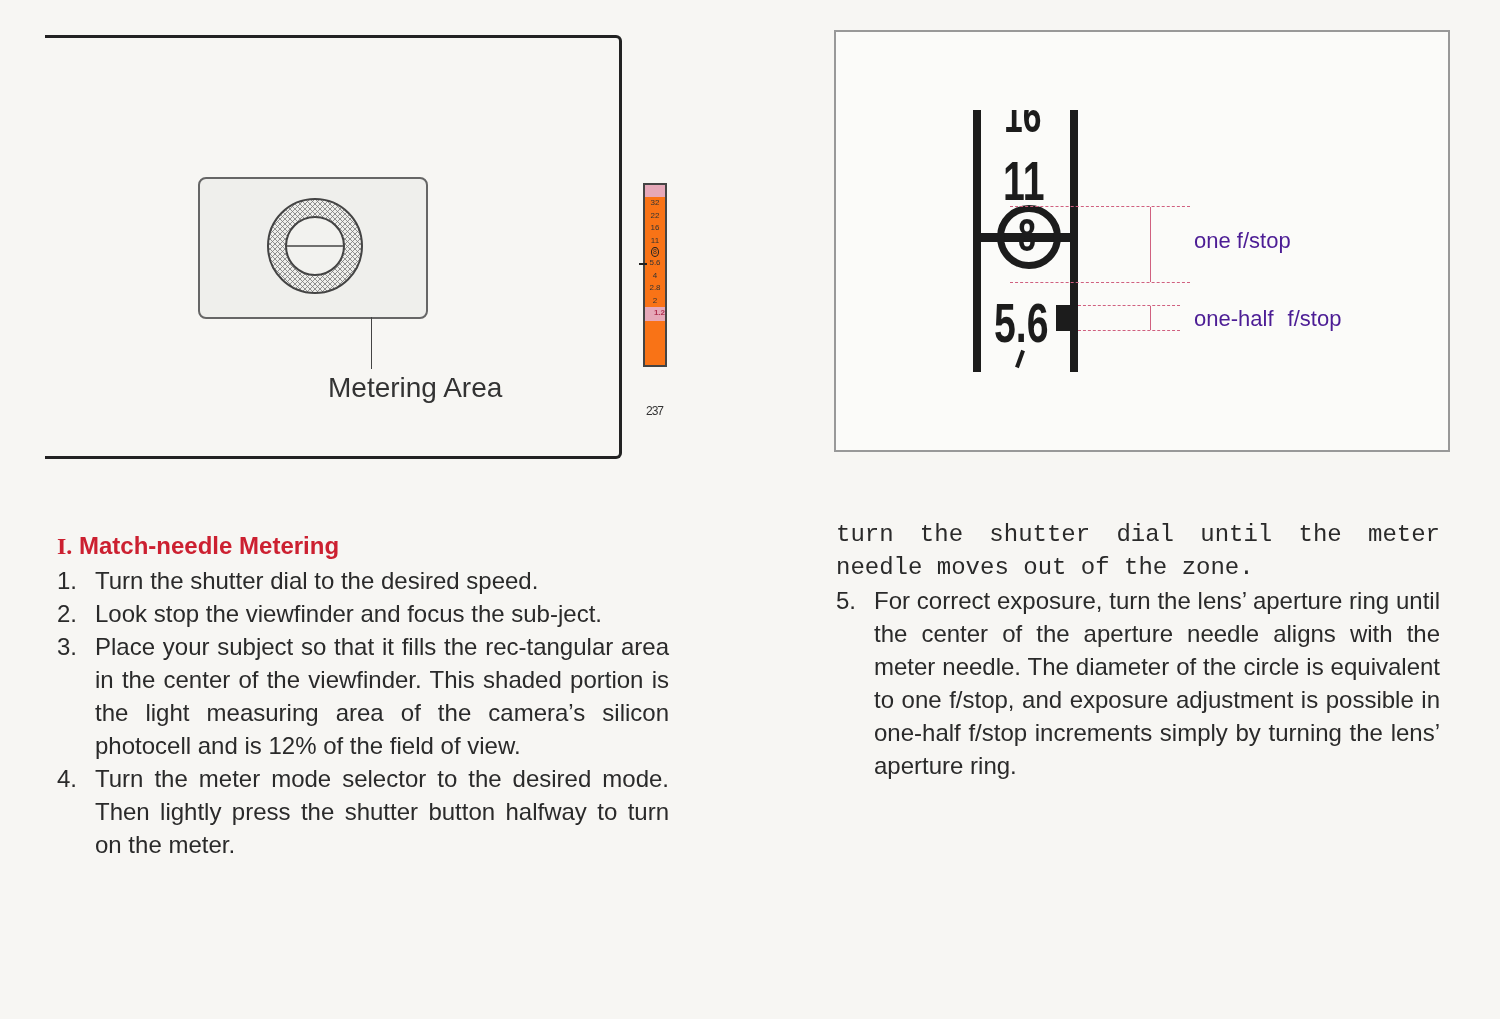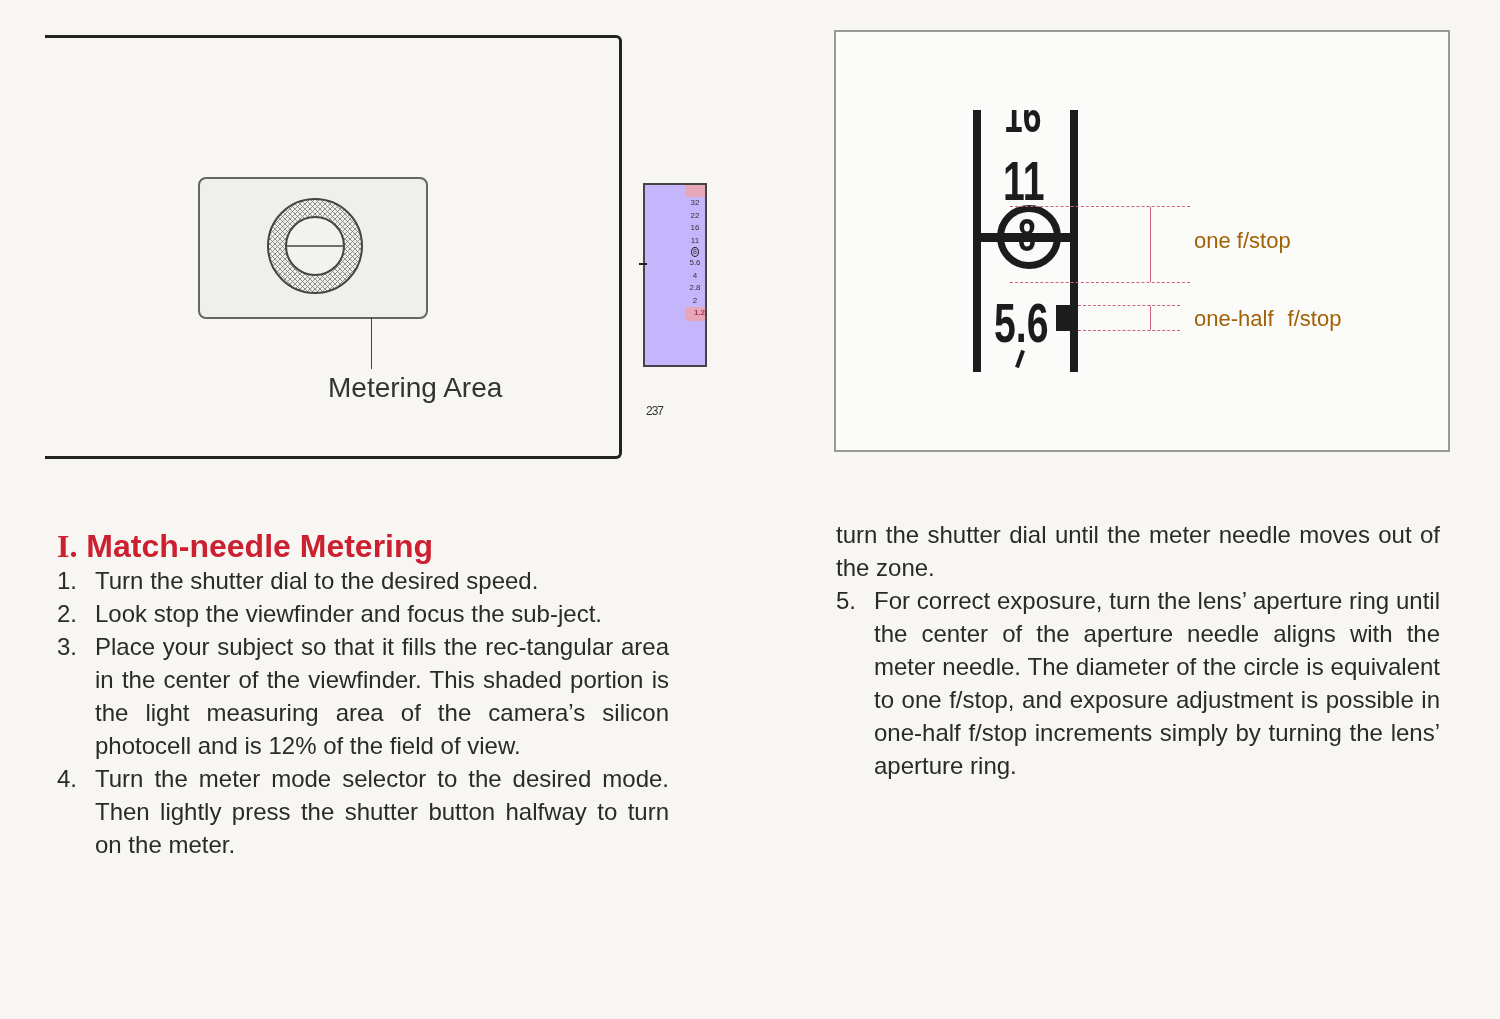--- a/index.html
+++ b/index.html
@@ -21,24 +21,24 @@
       left: 198px; top: 177px; width: 226px; height: 138px;
       border: 2px solid #666; border-radius: 8px;
       background: #efefec;
     }
     .leader-line { left: 371px; top: 317px; width: 1px; height: 52px; background: #444; }
     .metering-label { left: 328px; top: 372px; font-size: 28px; color: #333; }
 
     
     .mini-scale {
       left: 643px; top: 183px; width: 20px; height: 180px;
-      border: 2px solid #444; background: #c4b5fd;
+      border: 2px solid #444; background: #f97316;
       display: flex; flex-direction: column; align-items: center;
       font-size: 8px; font-family: "Liberation Sans Narrow", "Liberation Sans", sans-serif;
-      line-height: 12.5px; color: #333; padding-left: 40px;
+      line-height: 12.5px; color: #333;
     }
     .mini-scale .zone-top { width: 100%; height: 12px; background: #e6a8b8; }
     .mini-scale .zone-bot { width: 100%; height: 14px; background: #e6a8b8; color:#b03050; text-align:right; font-weight:bold; }
     .mini-needle { left: 639px; top: 263px; width: 8px; height: 2px; background:#222; }
     .page-num { left: 646px; top: 404px; font-size: 12px; color: #333; letter-spacing: -1px; }
 
     
     .diag-frame {
       left: 834px; top: 30px; width: 612px; height: 418px;
       border: 2px solid #999; background: #fbfbf9;
@@ -63,34 +63,34 @@
     .tick-mark { left: 1018px; top: 350px; width: 4px; height: 18px; background:#1c1c1c; transform: rotate(20deg); }
 
     .dash { height: 0; border-top: 1.5px dashed #d06080; }
     .dash-1 { left: 1010px; top: 206px; width: 180px; }
     .dash-2 { left: 1010px; top: 282px; width: 180px; }
     .dash-3 { left: 1078px; top: 305px; width: 102px; }
     .dash-4 { left: 1078px; top: 330px; width: 102px; }
     .vline { width: 1px; background: #d06080; }
     .vline-1 { left: 1150px; top: 207px; height: 75px; }
     .vline-2 { left: 1150px; top: 306px; height: 24px; }
-    .dim-label { font-size: 22px; color: #a16207; }
+    .dim-label { font-size: 22px; color: #4c1d95; }
     .lbl-one { left: 1194px; top: 228px; }
     .lbl-half { left: 1194px; top: 306px; word-spacing: 8px; }
 
     
     .col { font-size: 24px; line-height: 33px; color: #2a2a2a; }
     .col-left { left: 57px; top: 528px; width: 612px; }
     .col-right { left: 836px; top: 518px; width: 604px; }
-    .heading { color: #cc2030; font-size: 32px; font-weight: bold; line-height: 36px; margin-bottom: 0; }
+    .heading { color: #cc2030; font-size: 24px; font-weight: bold; line-height: 36px; margin-bottom: 0; }
     .heading .roman { font-family: "Liberation Serif", serif; font-weight: bold; }
     .item { display: flex; text-align: justify; }
     .item .num { width: 38px; flex: none; }
     .item .txt { flex: 1; }
-    .para { text-align: justify; text-align-last: left; }
+    .para { text-align: justify; text-align-last: left; font-family: Liberation Mono, monospace; }
   </style>
 </head>
 <body>
 
 <div class="abs vf-frame"></div>
 <div class="abs metering-rect">
   <svg width="226" height="138" style="position:absolute;left:0;top:0">
     <defs>
       <pattern id="hatch" width="5" height="5" patternUnits="userSpaceOnUse">
         <path d="M0 0 L5 5 M5 0 L0 5" stroke="#777" stroke-width="0.8"></path>

